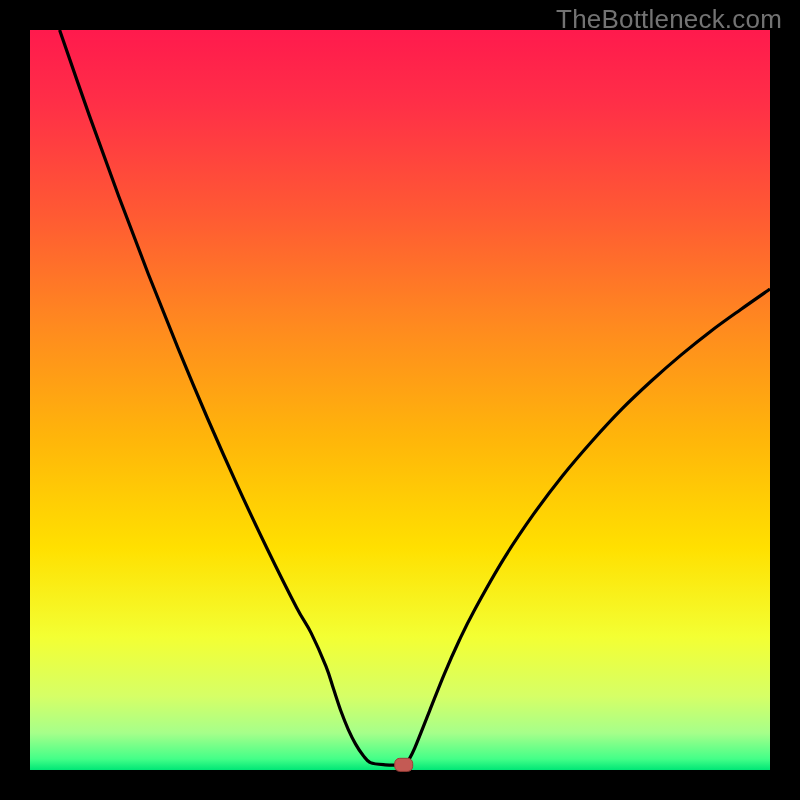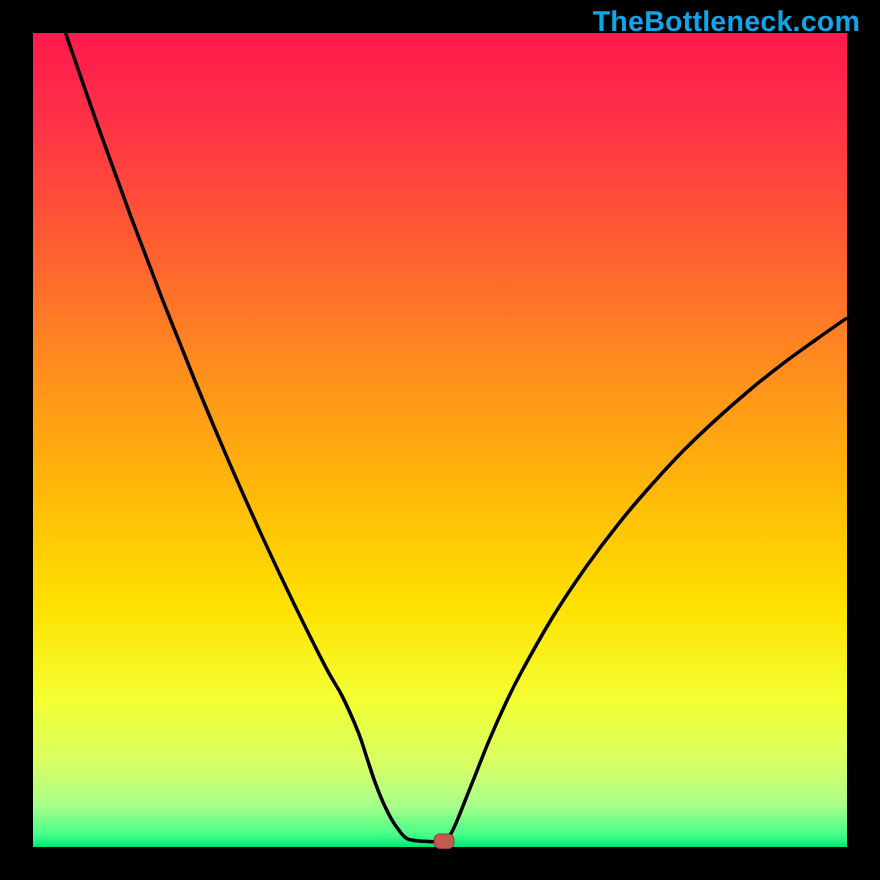--- a/index.html
+++ b/index.html
@@ -15,22 +15,22 @@
     position: relative;
     width: 800px;
     height: 800px;
     background: #000;
   }
   .watermark {
     position: absolute;
     top: 4px;
     right: 18px;
     font-size: 26px;
-    font-weight: 700;
-    color: #0ea5e9;
+    font-weight: 400;
+    color: #737373;
     letter-spacing: 0.2px;
     z-index: 5;
   }
   svg {
     position: absolute;
     top: 0;
     left: 0;
   }
 </style>
 </head>

